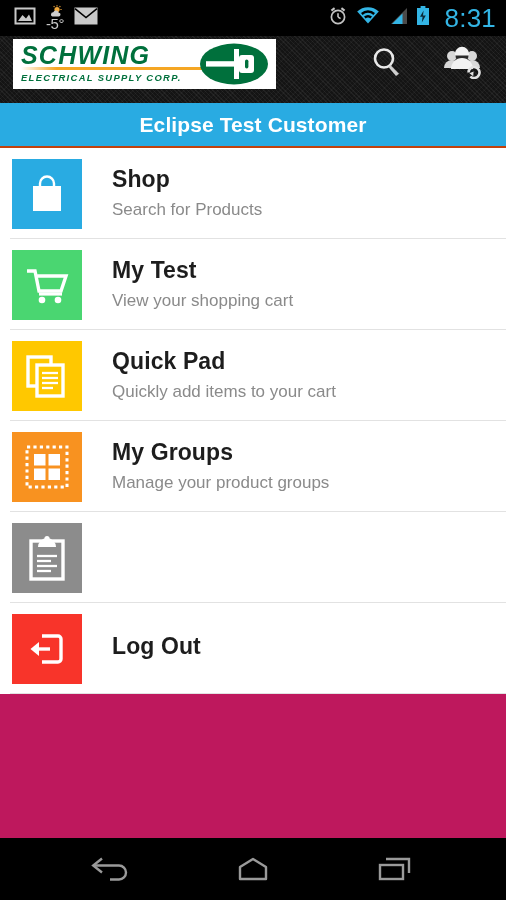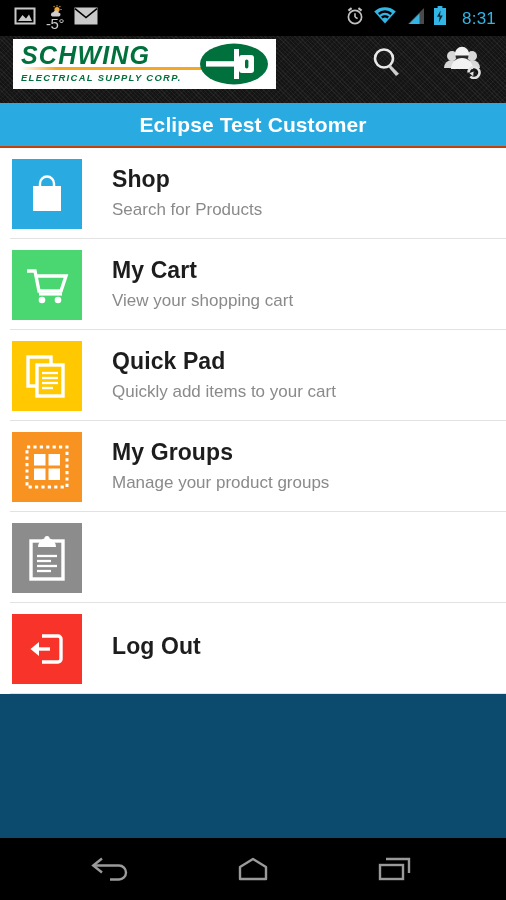--- a/index.html
+++ b/index.html
@@ -49,21 +49,21 @@
     height: 26px;
   }
   .sb-weather-temp {
     color: #c9c9c9;
     font-size: 15px;
     line-height: 1;
     letter-spacing: -0.4px;
   }
   .sb-time {
     color: #33b5e5;
-    font-size: 17px;
+    font-size: 26px;
     font-weight: normal;
     letter-spacing: 0.2px;
     line-height: 1;
     margin-left: 7px;
   }
 
   
   #app-header {
     position: absolute;
     top: 36px; left: 0;
@@ -159,21 +159,21 @@
     font-weight: bold;
     letter-spacing: 0.1px;
   }
 
   
   #menu-list {
     position: absolute;
     top: 148px; left: 0;
     width: 506px;
     height: 690px;
-    background: #0c4a6e;
+    background: #be185d;
     overflow: hidden;
   }
   .menu-row {
     position: relative;
     height: 91px;
     display: flex;
     align-items: center;
     box-sizing: border-box;
     padding-left: 12px;
     background: #ffffff;
@@ -369,21 +369,21 @@
     <div class="menu-row">
       <div class="menu-icon" style="background:#4ad671;">
         <svg width="48" height="44" viewBox="0 0 48 44">
           <path d="M4 8 H12 L16 28 H38 L43 13 H14.5" fill="none" stroke="#ffffff" stroke-width="3.4" stroke-linejoin="miter"></path>
           <path d="M16 31 H39" stroke="#ffffff" stroke-width="3.2" fill="none"></path>
           <circle cx="19" cy="37" r="3.3" fill="#ffffff"></circle>
           <circle cx="35" cy="37" r="3.3" fill="#ffffff"></circle>
         </svg>
       </div>
       <div class="menu-text">
-        <div class="menu-title">My Cart</div>
+        <div class="menu-title">My Test</div>
         <div class="menu-sub">View your shopping cart</div>
       </div>
     </div>
 
     <div class="menu-row">
       <div class="menu-icon" style="background:#ffc800;">
         <svg width="48" height="48" viewBox="0 0 48 48">
           <rect x="5" y="5" width="23" height="29" fill="none" stroke="#ffffff" stroke-width="3.4"></rect>
           <rect x="14" y="13" width="26" height="31" fill="#ffc800"></rect>
           <rect x="14" y="13" width="26" height="31" fill="none" stroke="#ffffff" stroke-width="3.4"></rect>

